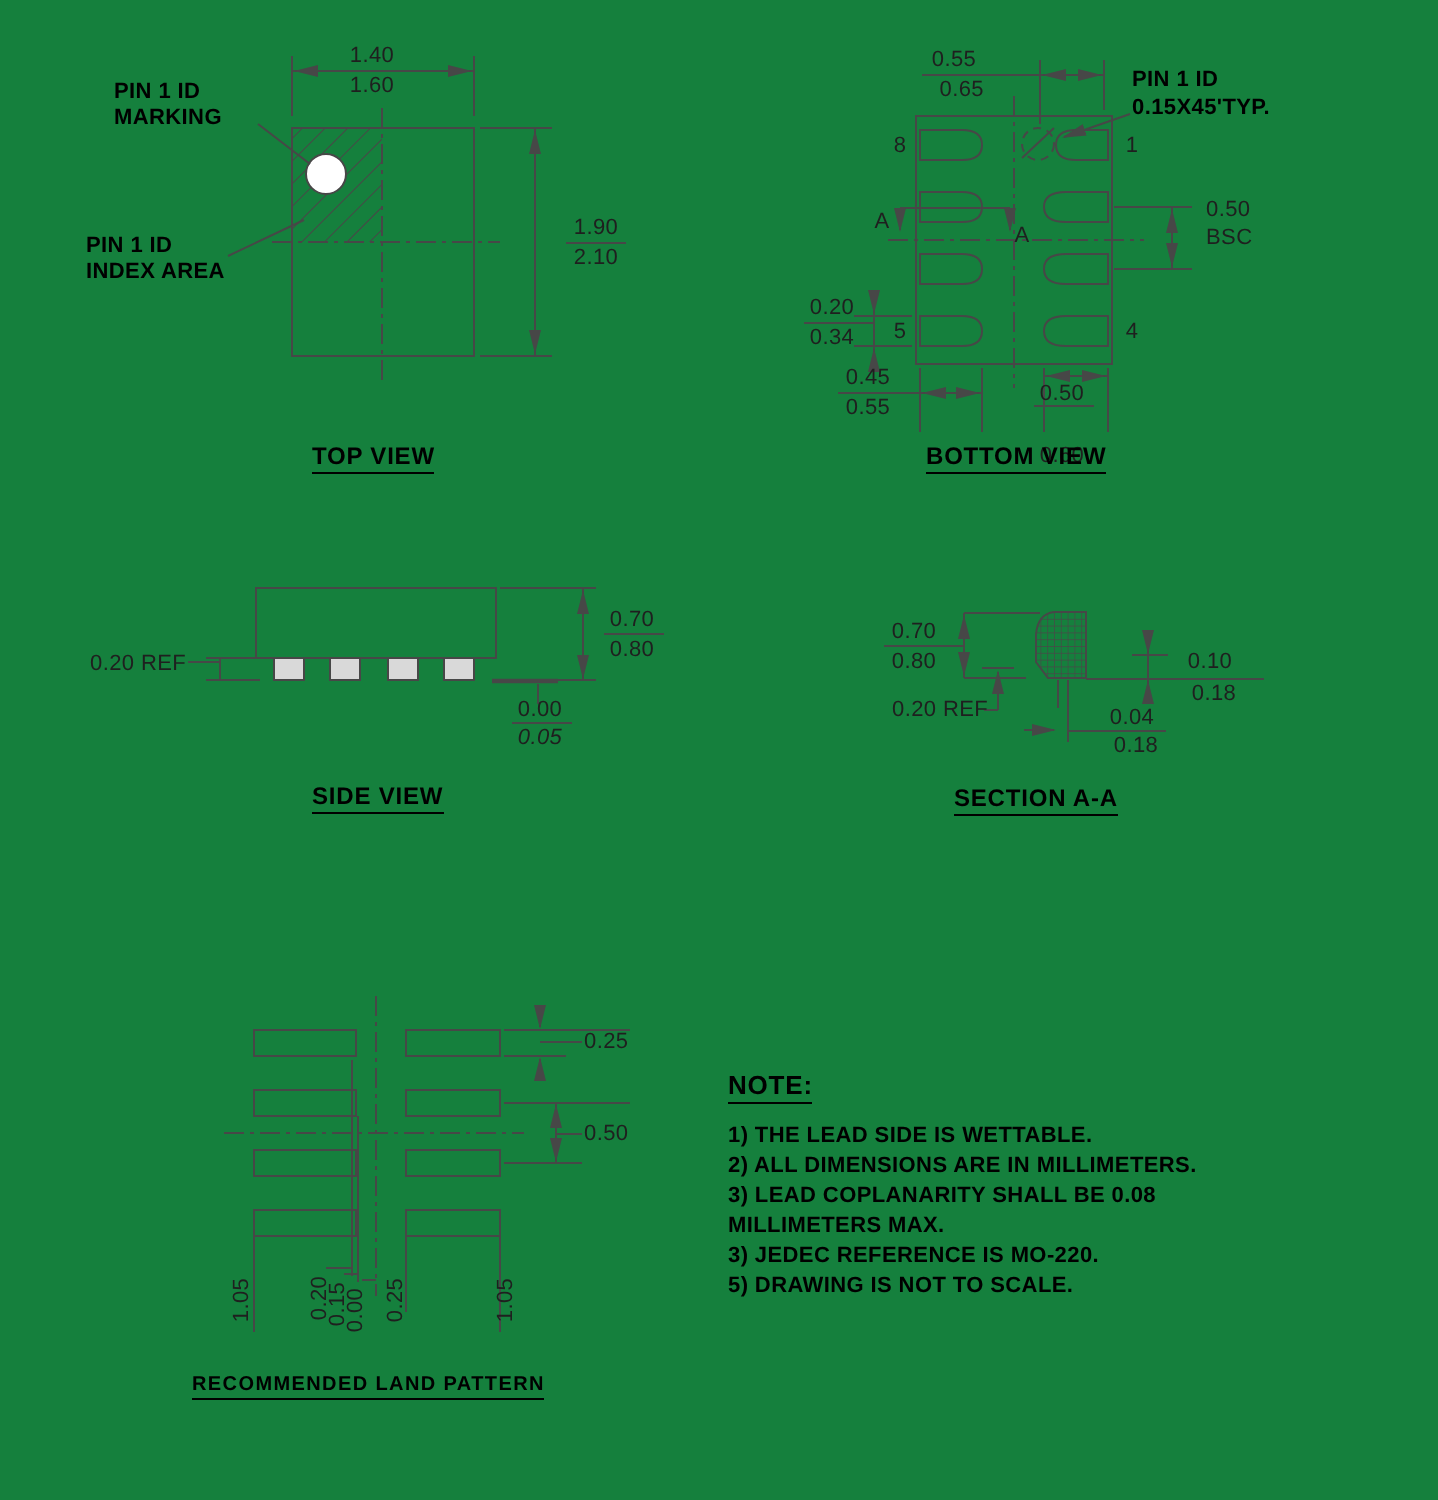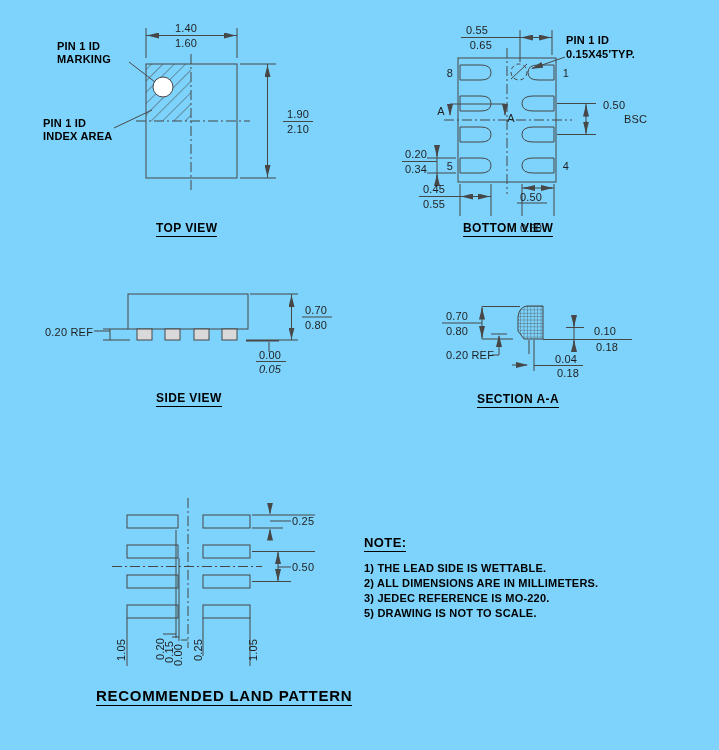--- a/index.html
+++ b/index.html
@@ -1,16 +1,16 @@
 <!DOCTYPE html>
 <html><head>
 <meta charset="utf-8">
 <style>
   html,body{margin:0;padding:0;background:#fff;}
-  #canvas{position:relative;width:719px;height:750px;background:#7dd3fc;
+  #canvas{position:relative;width:719px;height:750px;background:#15803d;
           font-family:"Liberation Sans",sans-serif;overflow:hidden;}
   #canvas svg{position:absolute;left:0;top:0;}
   .t{position:absolute;font-size:11px;line-height:12px;color:#1f1f1f;white-space:nowrap;letter-spacing:.2px;}
   .c{text-align:center;}
   .b{font-weight:700;color:#000;letter-spacing:.2px;}
   .vt{transform:rotate(-90deg);}
   .title{position:absolute;font-size:12px;font-weight:700;color:#000;letter-spacing:.4px;
          border-bottom:1.6px solid #000;padding-bottom:1px;white-space:nowrap;}
   .note-item{font-size:11px;font-weight:700;color:#000;line-height:15px;letter-spacing:.2px;}
 </style>
@@ -199,21 +199,21 @@
   <div class="t c" style="left:462px;top:39px;width:30px;text-align:right;">0.65</div>
   <div class="t b" style="left:566px;top:34px;">PIN 1 ID</div>
   <div class="t b" style="left:566px;top:48px;text-align:right;">0.15X45'TYP.</div>
   <div class="t c" style="left:445px;top:67px;width:10px;">8</div>
   <div class="t c" style="left:561px;top:67px;width:10px;">1</div>
   <div class="t c" style="left:445px;top:160px;width:10px;">5</div>
   <div class="t c" style="left:561px;top:160px;width:10px;">4</div>
   <div class="t c" style="left:436px;top:105px;width:10px;">A</div>
   <div class="t c" style="left:506px;top:112px;width:10px;">A</div>
   <div class="t" style="left:603px;top:99px;">0.50</div>
-  <div class="t" style="left:603px;top:113px;margin-left:21px;">BSC</div>
+  <div class="t" style="left:603px;top:113px;">BSC</div>
   <div class="t c" style="left:400px;top:148px;width:32px;">0.20</div>
   <div class="t c" style="left:400px;top:163px;width:32px;">0.34</div>
   <div class="t c" style="left:418px;top:183px;width:32px;">0.45</div>
   <div class="t c" style="left:418px;top:198px;width:32px;">0.55</div>
   <div class="t c" style="left:516px;top:191px;width:30px;">0.50</div>
   <div class="t c" style="left:516px;top:222px;width:30px;">0.60</div>
   <div class="title" style="left:463px;top:221px;">BOTTOM VIEW</div>
 
   <div class="t" style="left:45px;top:326px;">0.20 REF</div>
   <div class="t c" style="left:300px;top:304px;width:32px;">0.70</div>
@@ -232,23 +232,24 @@
   <div class="title" style="left:477px;top:392px;text-align:right;">SECTION A-A</div>
 
   <div class="t" style="left:292px;top:515px;">0.25</div>
   <div class="t" style="left:292px;top:561px;">0.50</div>
   <div class="t c vt" style="left:106px;top:644px;width:30px;">1.05</div>
   <div class="t c vt" style="left:145px;top:643px;width:30px;">0.20</div>
   <div class="t c vt" style="left:154px;top:646px;width:30px;">0.15</div>
   <div class="t c vt" style="left:163px;top:649px;width:30px;">0.00</div>
   <div class="t c vt" style="left:183px;top:644px;width:30px;">0.25</div>
   <div class="t c vt" style="left:238px;top:644px;width:30px;">1.05</div>
-  <div class="title" style="left:96px;top:687px;font-size:15px;letter-spacing:.7px;">RECOMMENDED LAND PATTERN</div>
+  <div class="title" style="left:96px;top:687px;font-size:10px;letter-spacing:.7px;">RECOMMENDED LAND PATTERN</div>
 
   <div class="title" style="left:364px;top:535px;font-size:13px;">NOTE:</div>
   <div style="position:absolute;left:364px;top:561px;width:264px;">
     <div class="note-item" style="white-space:normal;">1) THE LEAD SIDE IS WETTABLE.</div>
     <div class="note-item" style="white-space:normal;">2) ALL DIMENSIONS ARE IN MILLIMETERS.</div>
+    <div class="note-item" style="white-space:normal;">3) LEAD COPLANARITY SHALL BE 0.08 MILLIMETERS MAX.</div>
     <div class="note-item" style="white-space:normal;">3) JEDEC REFERENCE IS MO-220.</div>
     <div class="note-item" style="white-space:normal;">5) DRAWING IS NOT TO SCALE.</div>
   </div>
 
 </div>
 
 </body></html>

